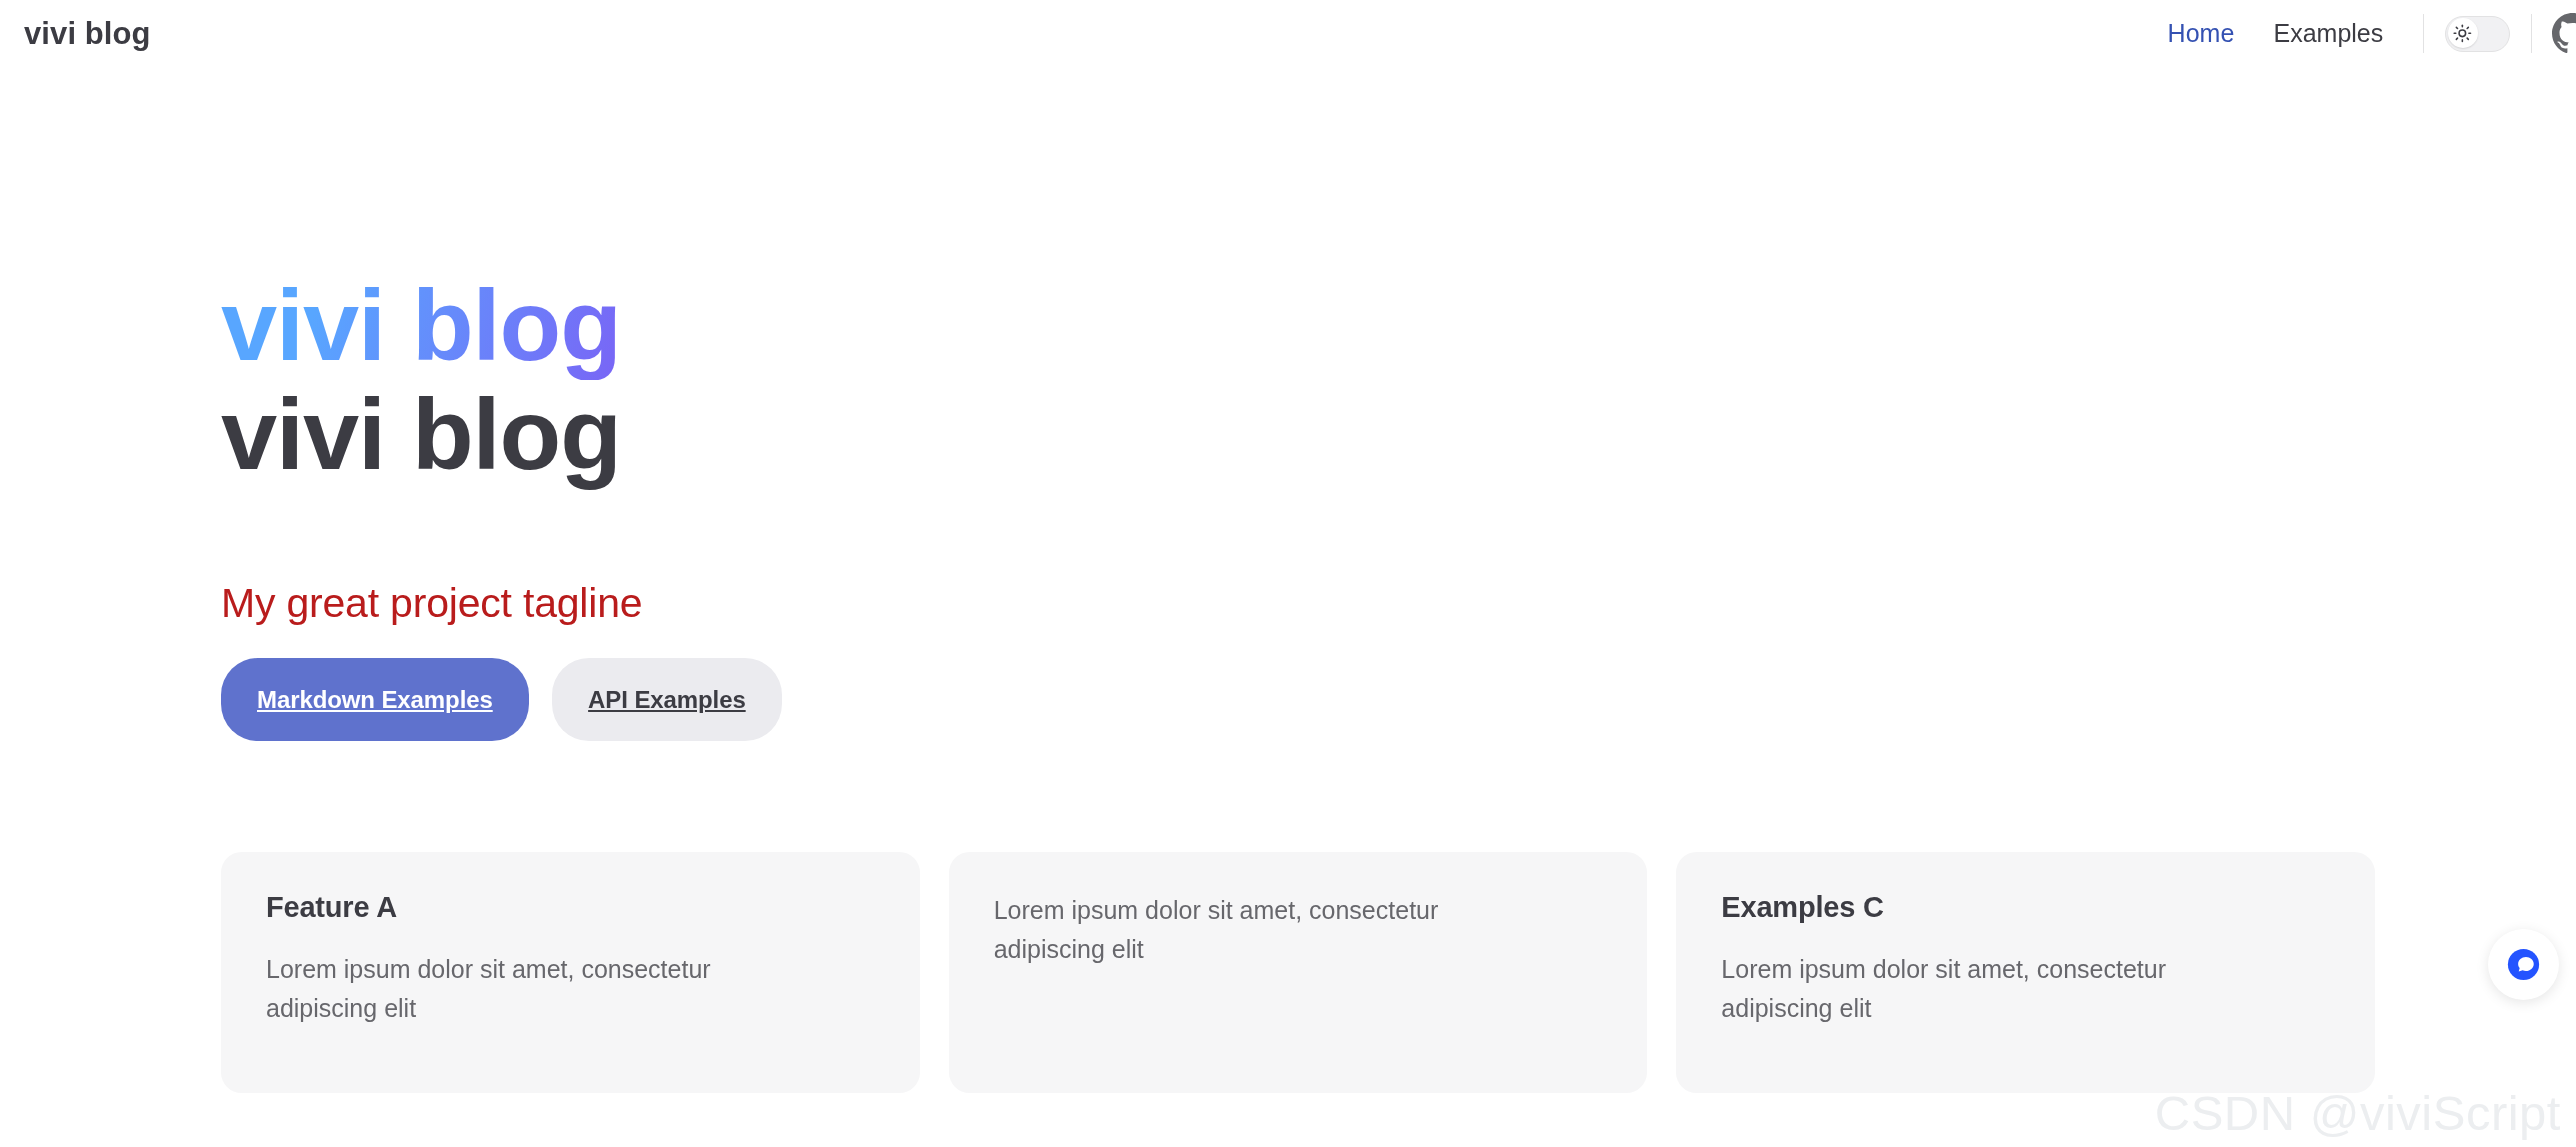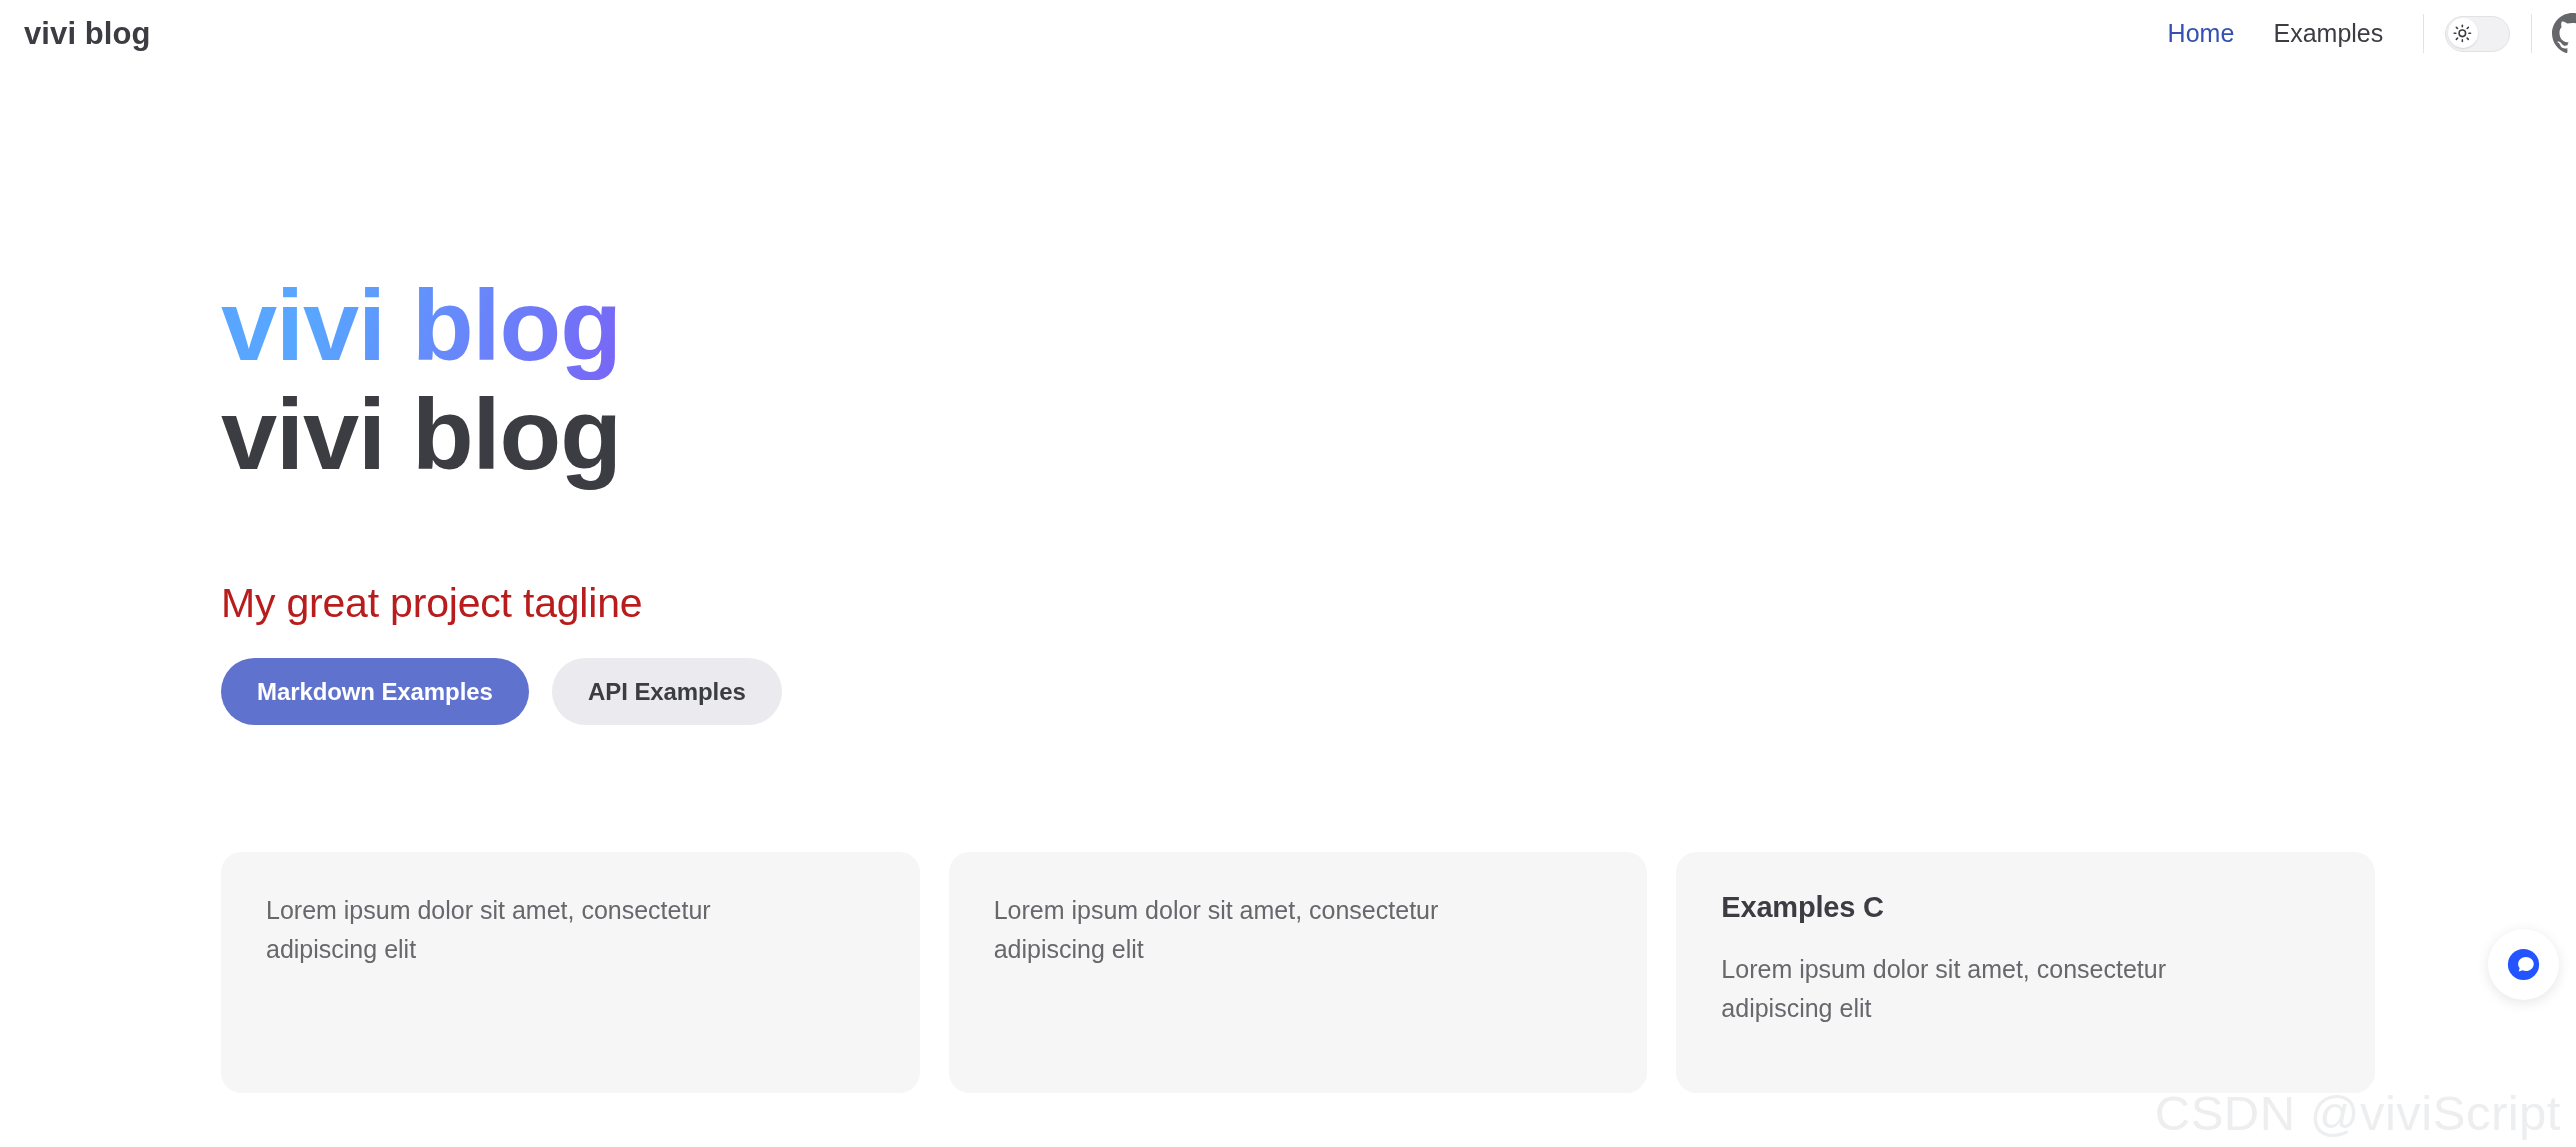--- a/index.html
+++ b/index.html
@@ -139,28 +139,29 @@
     display: flex;
     gap: 23.4px;
   }
   .btn {
     border: none;
     border-radius: 37px;
     font-family: "Liberation Sans", sans-serif;
     font-size: 24px;
     font-weight: 600;
     line-height: 1;
-    height: 67px;
+    height: 83px;
     display: inline-flex;
     align-items: center;
     justify-content: center;
     padding: 0 36px;
     cursor: pointer;
     white-space: nowrap;
     letter-spacing: -0.1px;
+    text-decoration: underline;
   }
   .btn-brand {
     background: #5f72cd;
     color: #ffffff;
   }
   .btn-alt {
     background: #ebebef;
     color: #3c3c43;
   }
 
@@ -279,20 +280,21 @@
 
 <p class="tagline">My great project tagline</p>
 
 <div class="actions">
   <button class="btn btn-brand">Markdown Examples</button>
   <button class="btn btn-alt">API Examples</button>
 </div>
 
 <div class="features">
   <div class="feature-card">
+    <h2 class="feature-title">Feature A</h2>
     <p class="feature-desc">Lorem ipsum dolor sit amet, consectetur adipiscing elit</p>
   </div>
   <div class="feature-card">
     <p class="feature-desc">Lorem ipsum dolor sit amet, consectetur adipiscing elit</p>
   </div>
   <div class="feature-card">
     <h2 class="feature-title">Examples C</h2>
     <p class="feature-desc">Lorem ipsum dolor sit amet, consectetur adipiscing elit</p>
   </div>
 </div>

